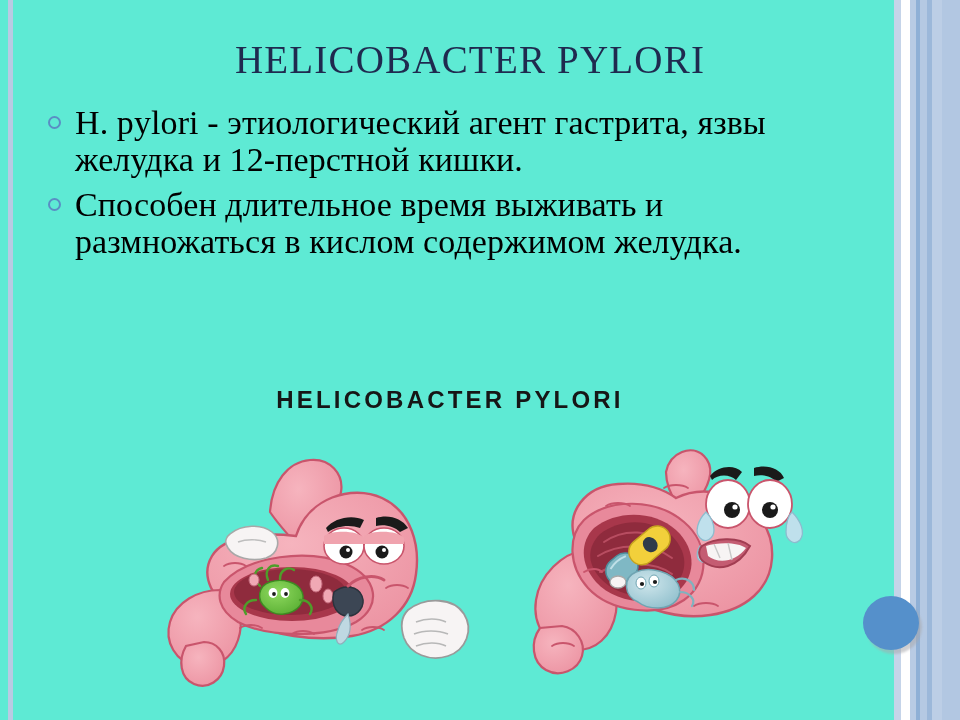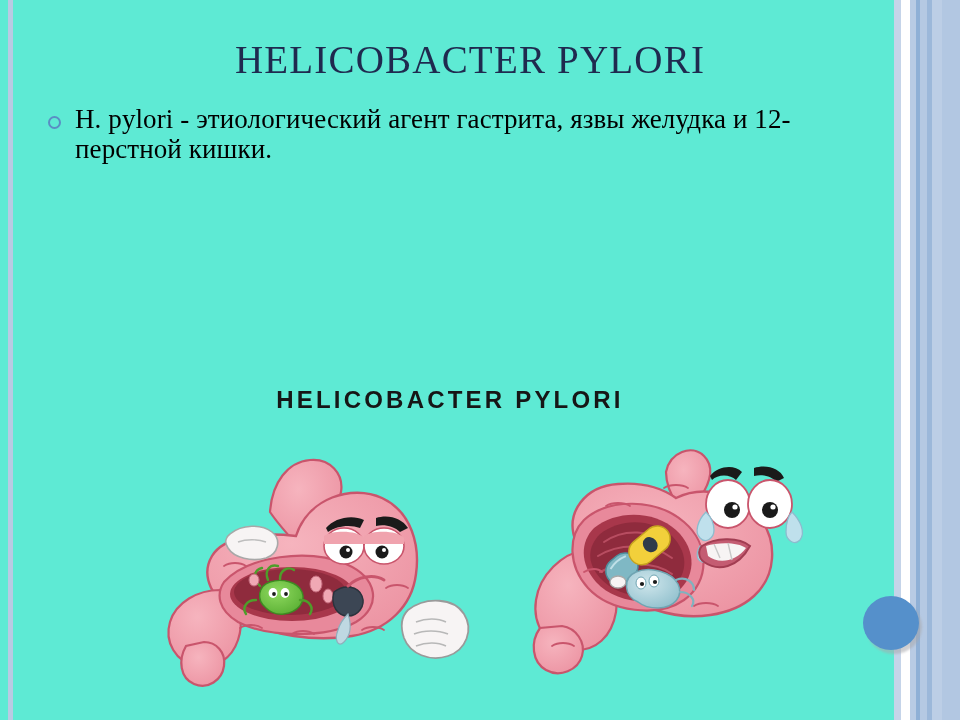--- a/index.html
+++ b/index.html
@@ -110,22 +110,22 @@
     border: 2.5px solid #5a8ec4;
     border-radius: 50%;
     margin-top: 12px;
     margin-right: 14px;
     box-sizing: border-box;
   }
   .bullet-text {
     flex: 1 1 auto;
     color: #000000;
     font-family: "Liberation Serif", serif;
-    font-size: 27px;
-    line-height: 30px;
+    font-size: 34px;
+    line-height: 37px;
     letter-spacing: .1px;
   }
 
   
   .figure-caption {
     position: absolute;
     left: 0;
     top: 386px;
     width: 900px;
     text-align: center;
@@ -170,20 +170,24 @@
   <div class="title">HELICOBACTER PYLORI</div>
 
   <div class="bullets">
 
     <div class="bullet-row">
       <span class="bullet-marker"></span>
       <span class="bullet-text">H. pylori - этиологический агент гастрита, язвы желудка и 12-перстной кишки.</span>
     </div>
 
 
+    <div class="bullet-row">
+      <span class="bullet-marker"></span>
+      <span class="bullet-text">Способен длительное время выживать и размножаться в кислом содержимом желудка.</span>
+    </div>
 
   </div>
 
   <div class="figure-caption">HELICOBACTER PYLORI</div>
 
   <div class="illustration">
     <svg width="740" height="262" viewBox="0 0 740 262" xmlns="http://www.w3.org/2000/svg">
       <defs>
         <radialGradient id="pinkGrad" cx="40%" cy="35%" r="75%">
           <stop offset="0%" stop-color="#F6B4BE"></stop>

